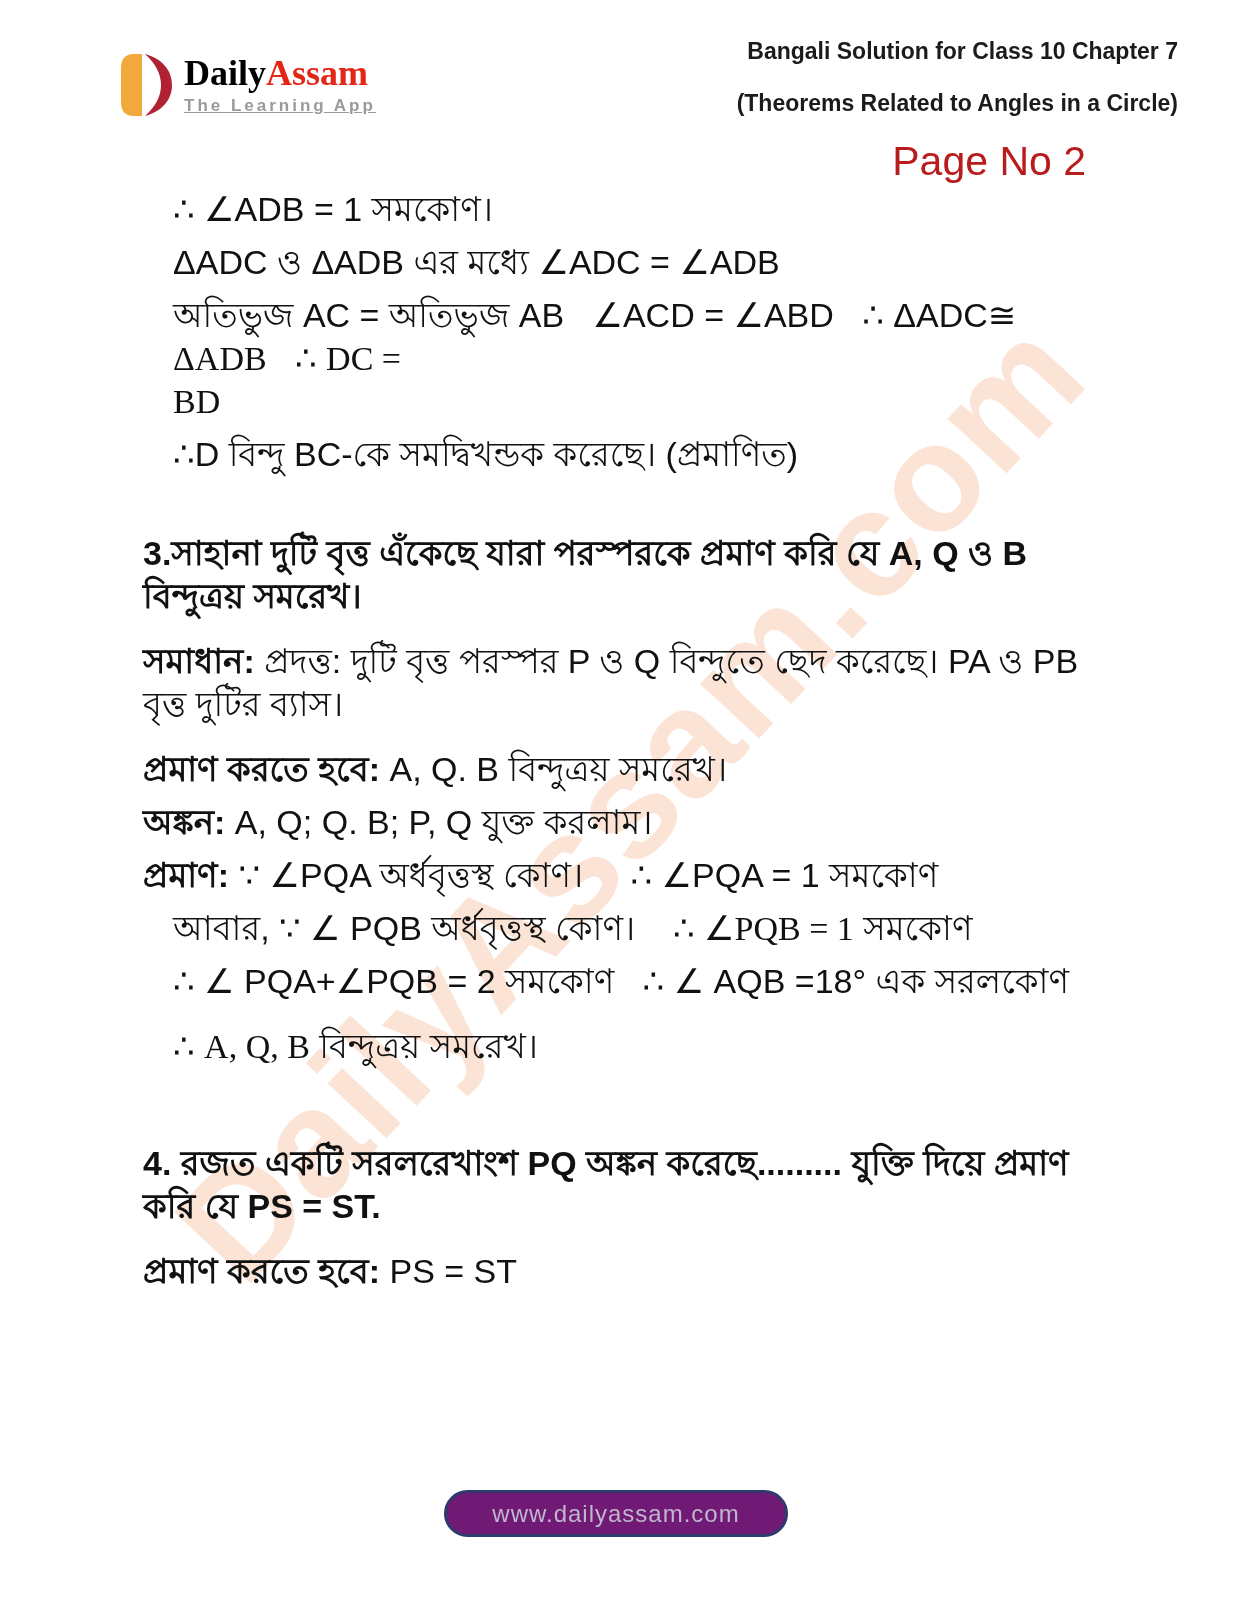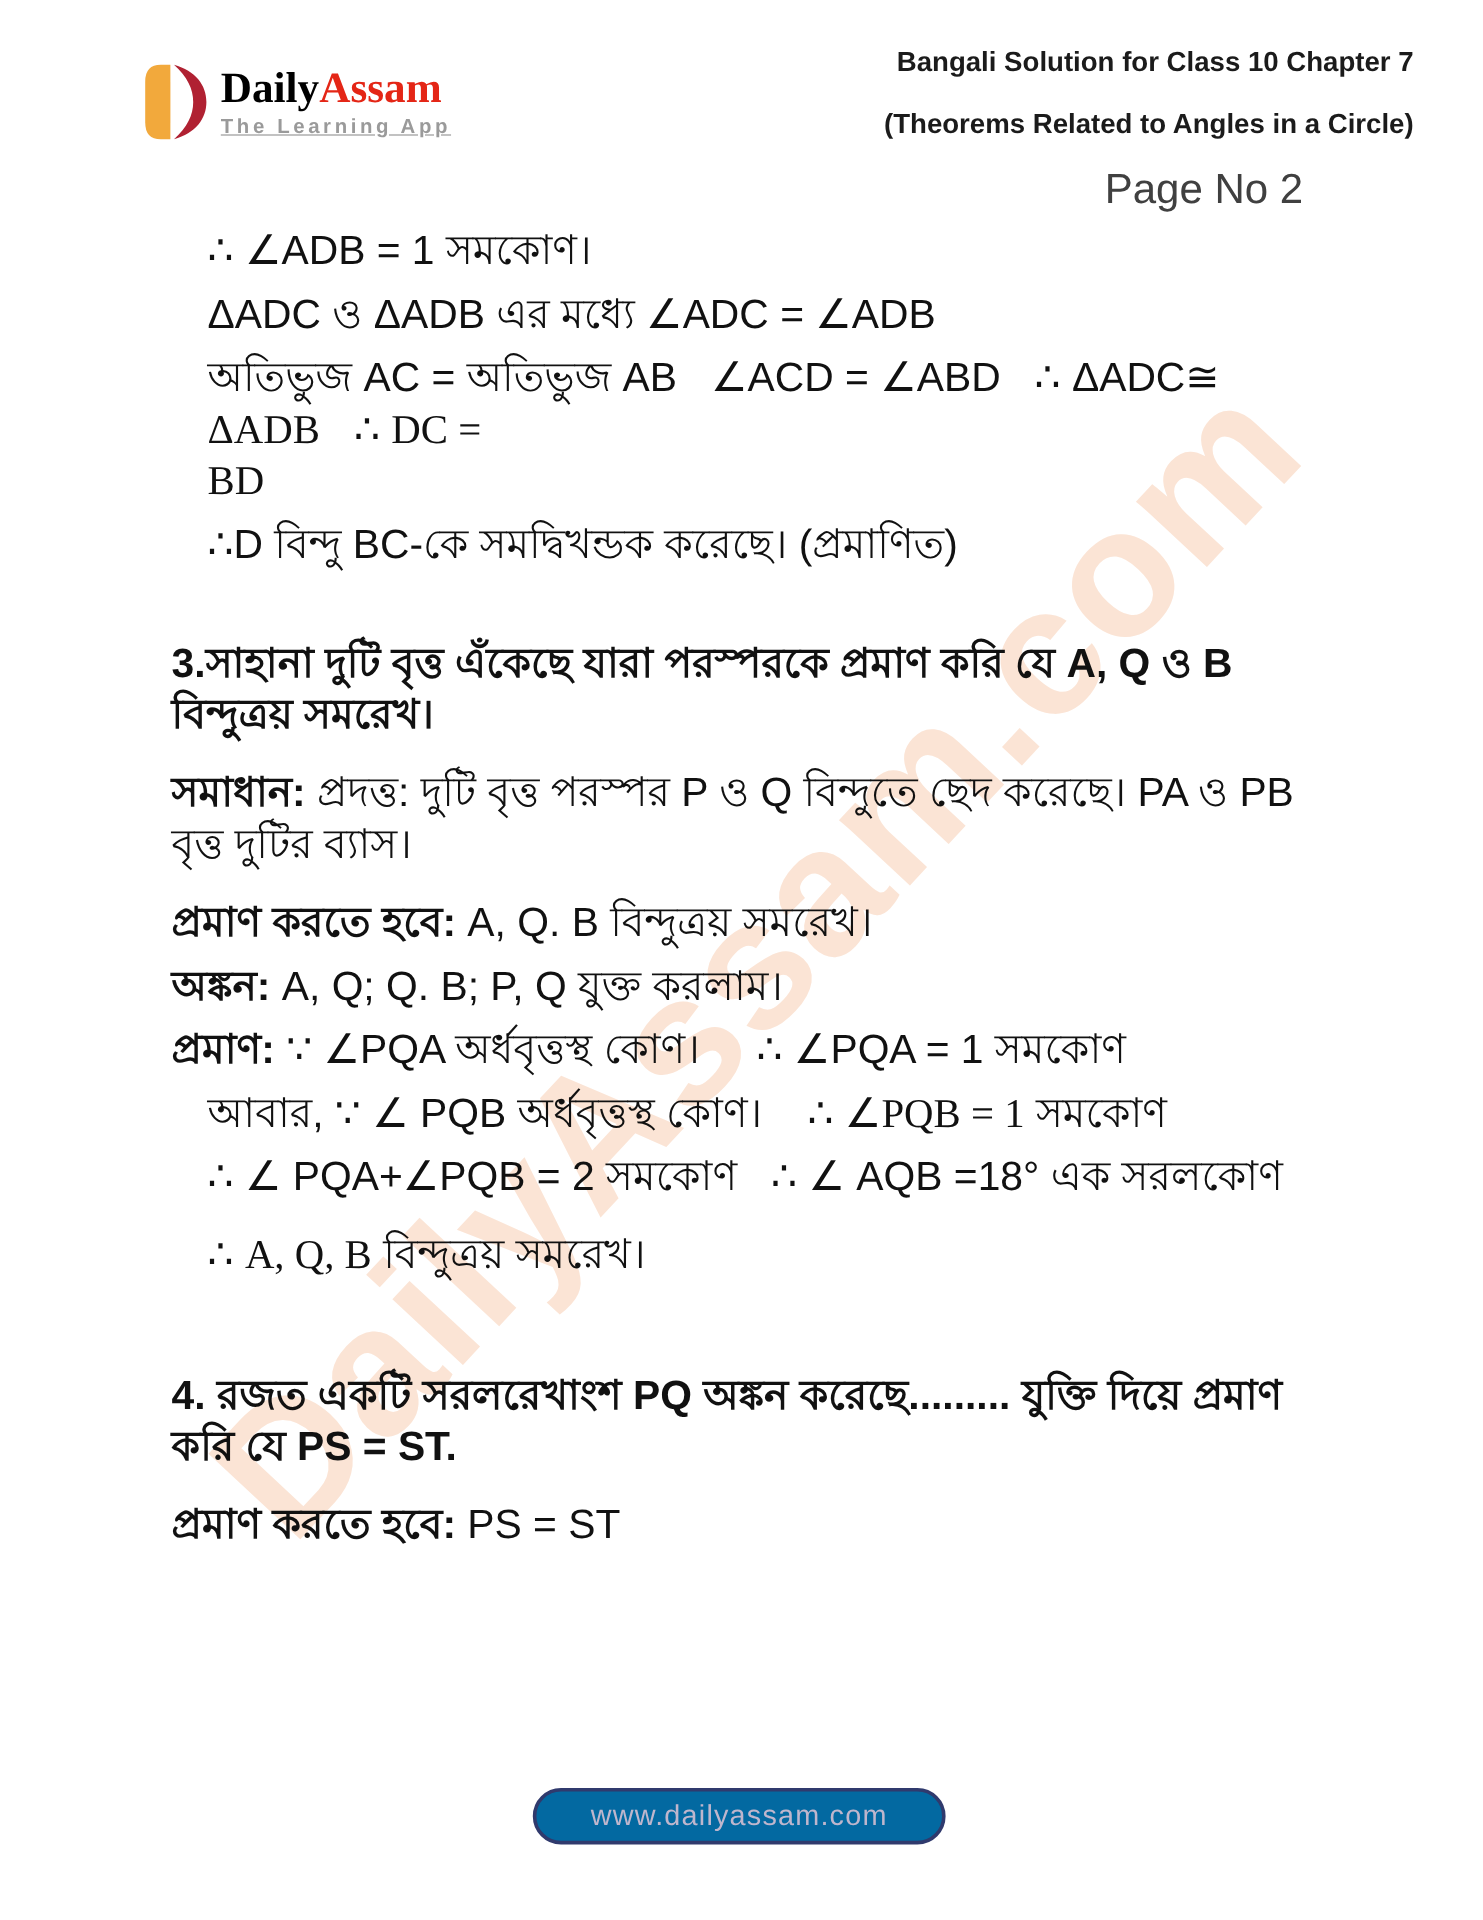--- a/index.html
+++ b/index.html
@@ -37,21 +37,21 @@
   .logo-title .assam { color: #e42616; }
   .logo-tagline { color: #9a9a9a; font-weight: bold; font-size: 17px; letter-spacing: 3px; margin-top: 4px; text-decoration: underline; }
 
   .header-right {
     position: absolute; right: 58px; top: 38px;
     text-align: right;
   }
   .header-line { font-size: 23px; font-weight: bold; color: #1b1b1b; line-height: 26px; }
   .header-line + .header-line { margin-top: 26px; }
   .page-no {
-    font-size: 35px; color: #404040;
+    font-size: 41px; color: #b91c1c;
     margin-top: 22px; padding-right: 92px;
   }
 
   
   .content {
     position: relative; z-index: 2;
     padding-left: 143px;
     width: 1110px;
   }
   .content p { font-size: 34px; line-height: 43px; white-space: pre-wrap; }
@@ -63,21 +63,21 @@
   .mt-h3  { margin-top: 56px; }
   .mt-h4  { margin-top: 74px; }
   .heading { font-weight: bold; width: 960px; }
   .w-body { width: 952px; }
 
   
   .footer-pill {
     position: absolute; z-index: 2;
     left: 444px; top: 1490px;
     width: 344px; height: 47px;
-    background: #0369a1;
+    background: #701a75;
     border: 3px solid #303a6d;
     border-radius: 24px;
     display: flex; align-items: center; justify-content: center;
     cursor: pointer;
   }
   .footer-pill span { color: #bfb6cd; font-size: 24px; letter-spacing: 1px; }
 </style>
 </head>
 <body>
 

